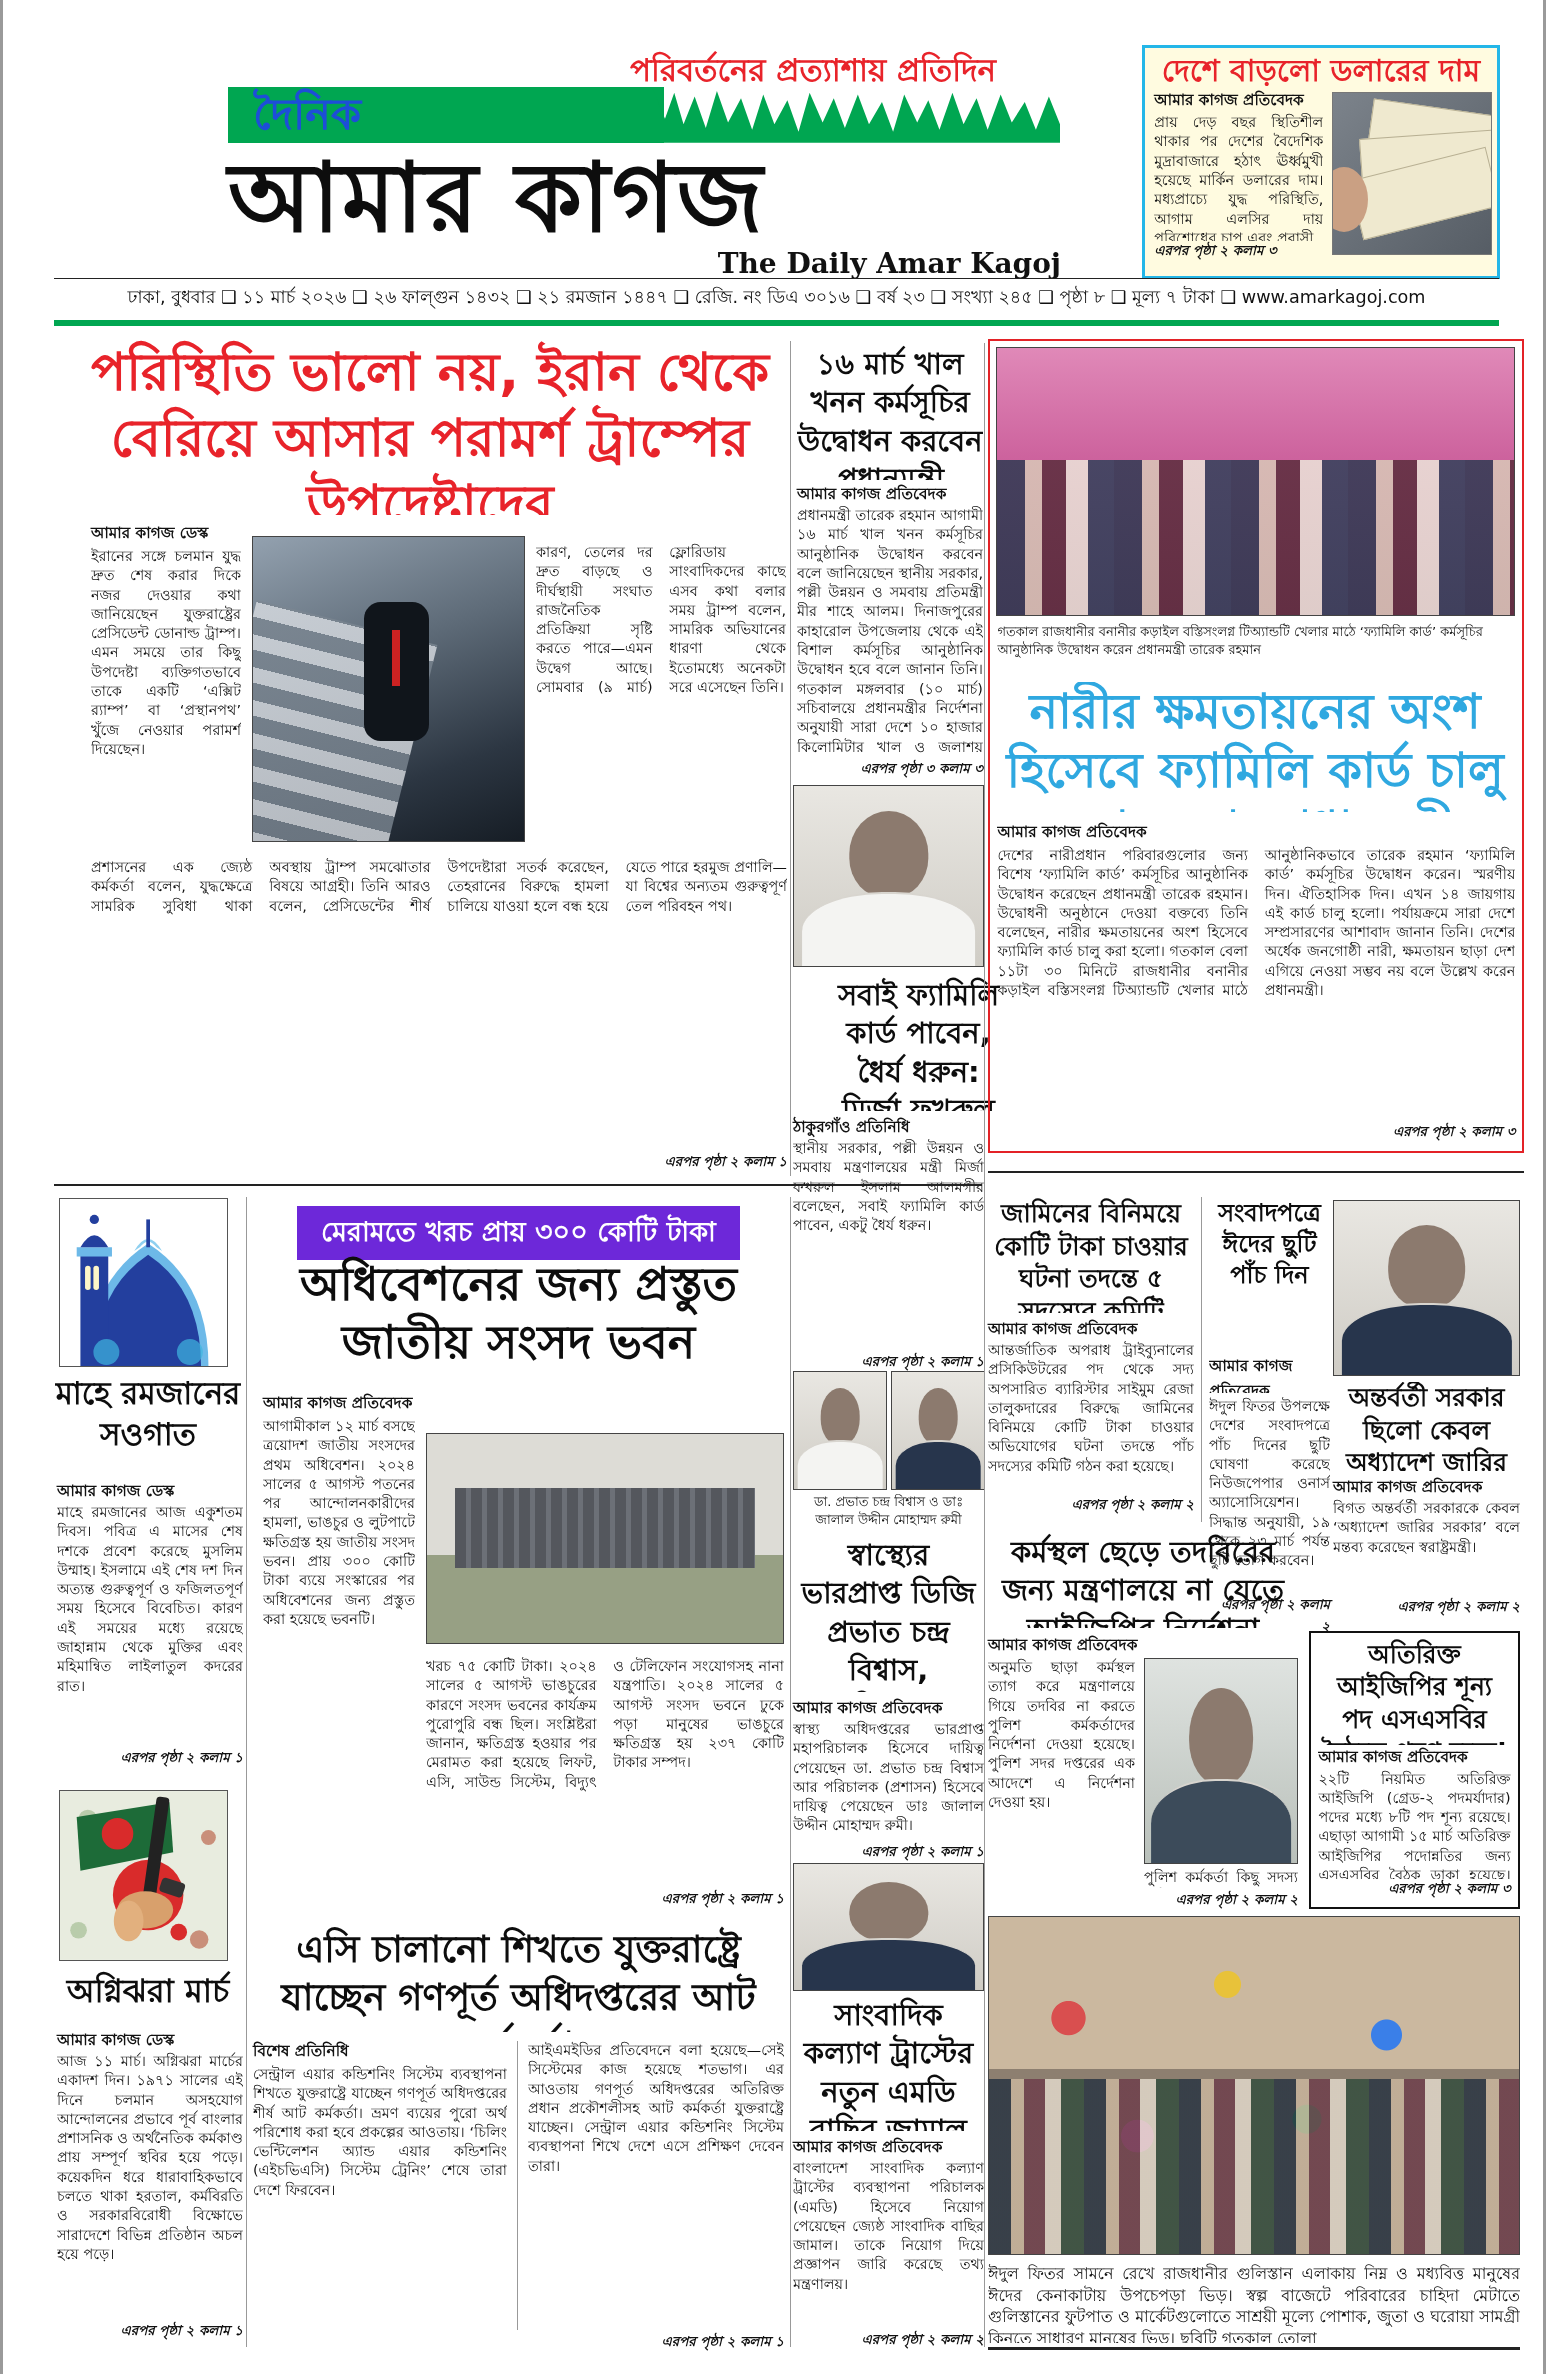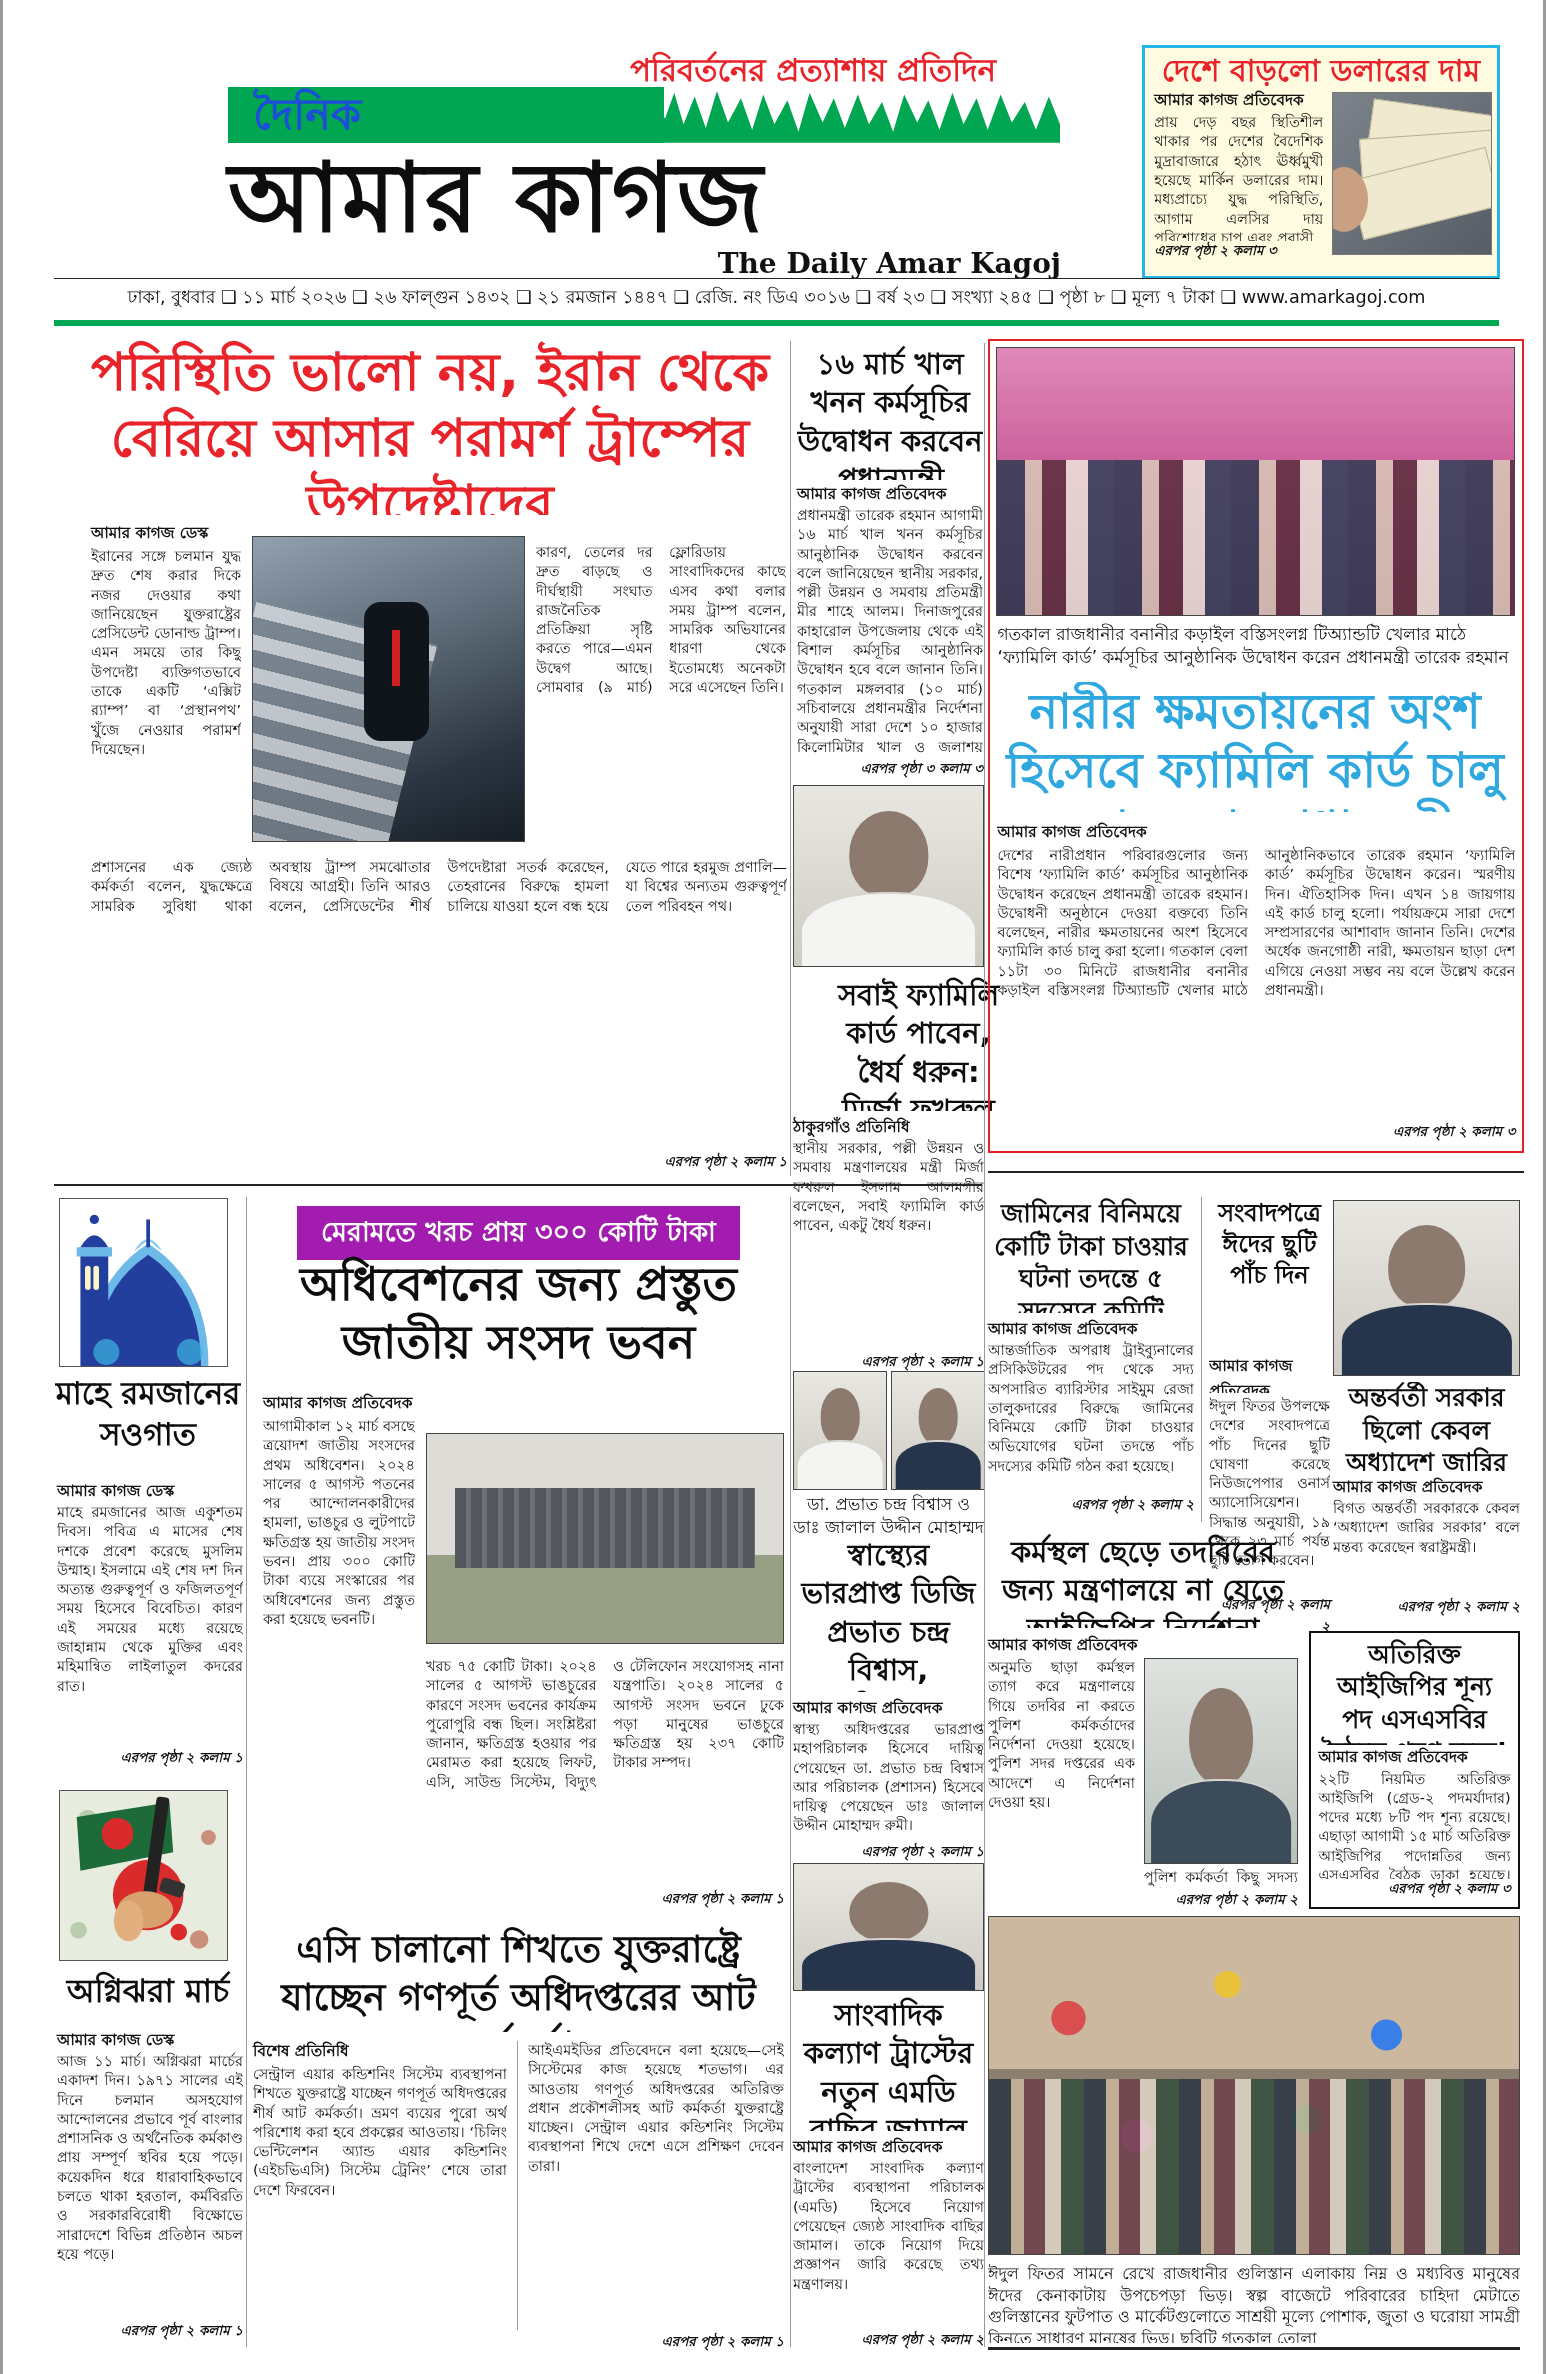--- a/index.html
+++ b/index.html
@@ -26,25 +26,25 @@
   .dateline{border-top:1.9px solid #222;border-bottom:6.5px solid #00a651;font-size:17.6px;
             line-height:37px;white-space:nowrap;}
 
   
   .hl-red{color:#e8232a;font-weight:800;font-size:52px;line-height:1.27;}
   .hl-cyan{color:#2fa8e0;font-weight:800;font-size:48px;line-height:1.22;}
   .hl-xl{font-weight:800;font-size:46px;line-height:1.25;color:#0d0d0d;}
   .hl-lg{font-weight:800;font-size:37px;line-height:1.3;color:#0d0d0d;}
   .hl-md{font-weight:800;font-size:29px;line-height:1.32;color:#0d0d0d;}
   .hl-sm{font-weight:800;font-size:25px;line-height:1.3;color:#0d0d0d;}
-  .kicker{display:inline-block;background:#a21caf;color:#fff;font-weight:bold;font-size:27px;
+  .kicker{display:inline-block;background:#6d28d9;color:#fff;font-weight:bold;font-size:27px;
           padding:4.6px 24px;}
   .byline{font-weight:bold;font-size:15.3px;}
   .body-txt{font-size:14.4px;line-height:1.34;}
-  .cap{font-size:17px;line-height:1.35;}
+  .cap{font-size:13px;line-height:1.35;}
   .jump{font-weight:bold;font-style:italic;font-size:13.4px;}
 
   .cols2{column-count:2;column-gap:16.7px;}
   .cols4{column-count:4;column-gap:16.7px;}
 
   .vrule{width:0.9px;background:#999;}
   .hrule{background:#222;}
 
   
   .photo{background:#c9c9c9;border:0.9px solid #444;box-sizing:border-box;position:absolute;overflow:hidden;}

